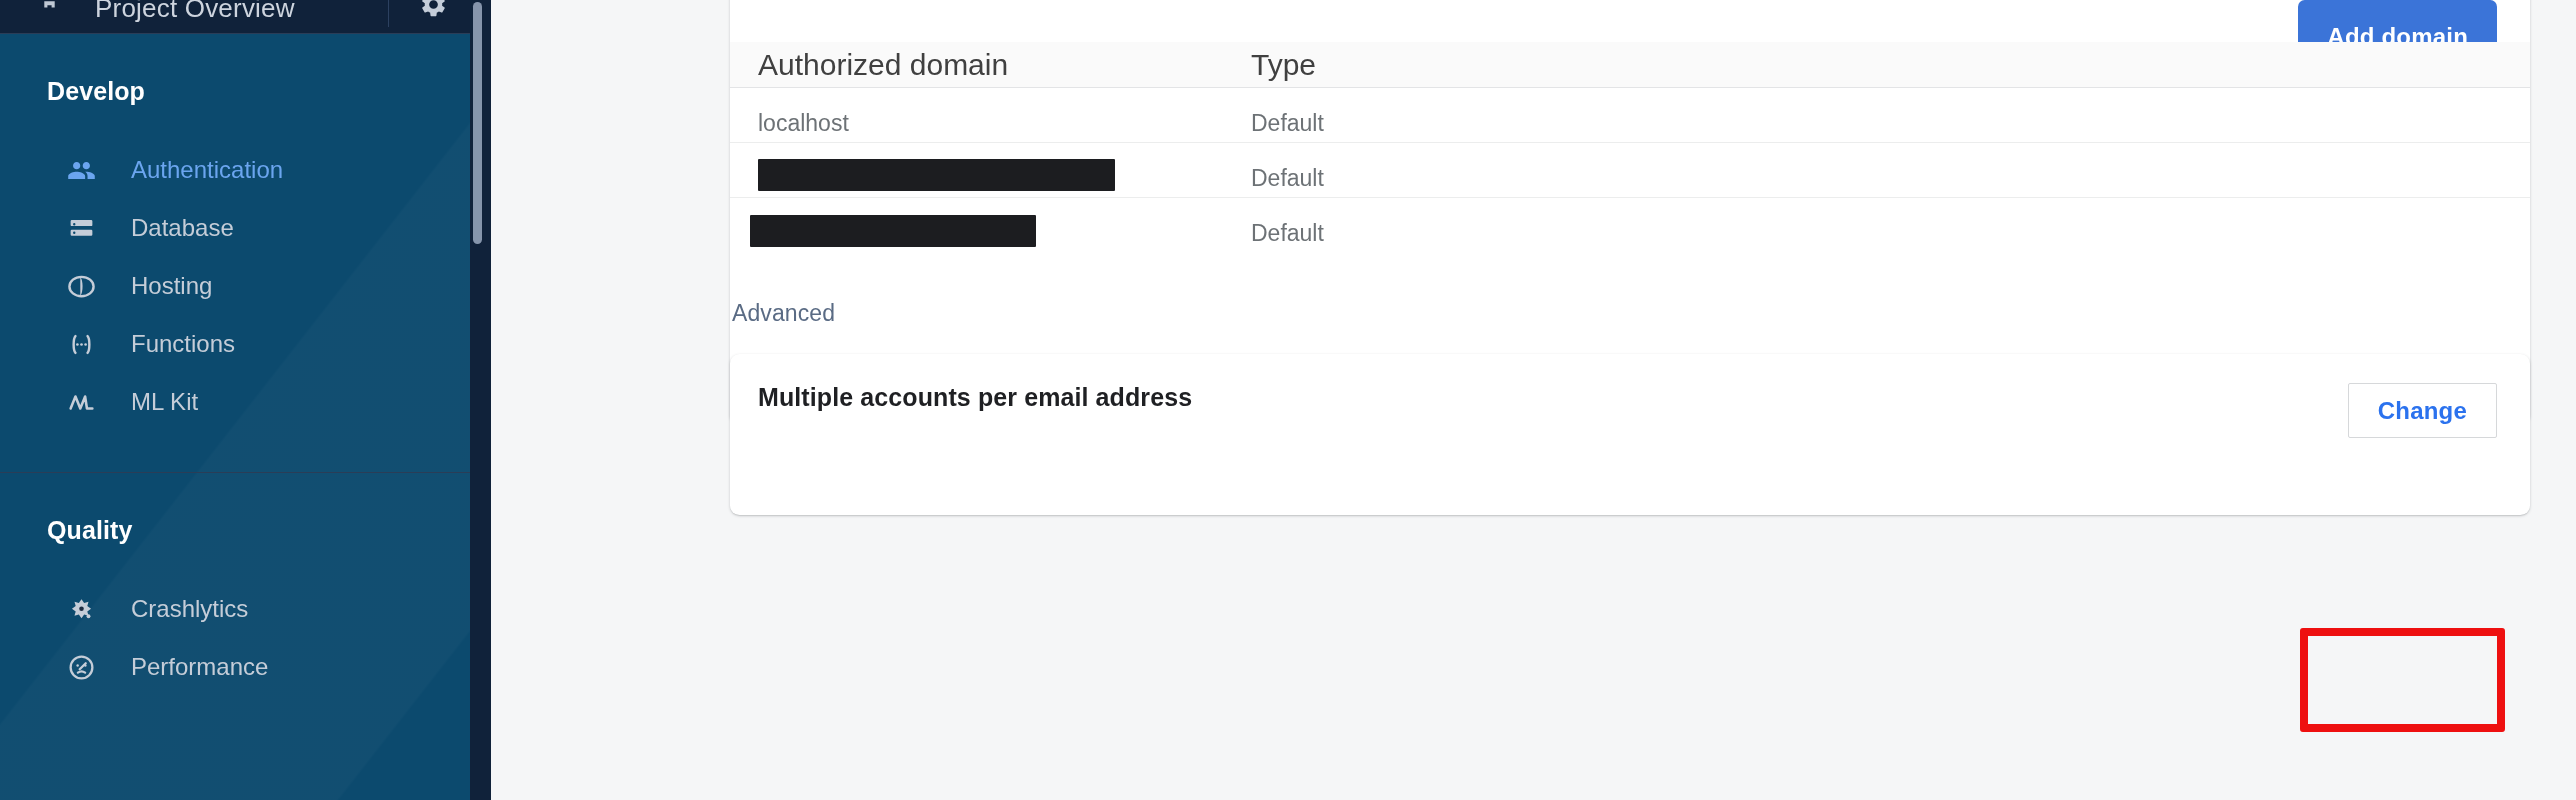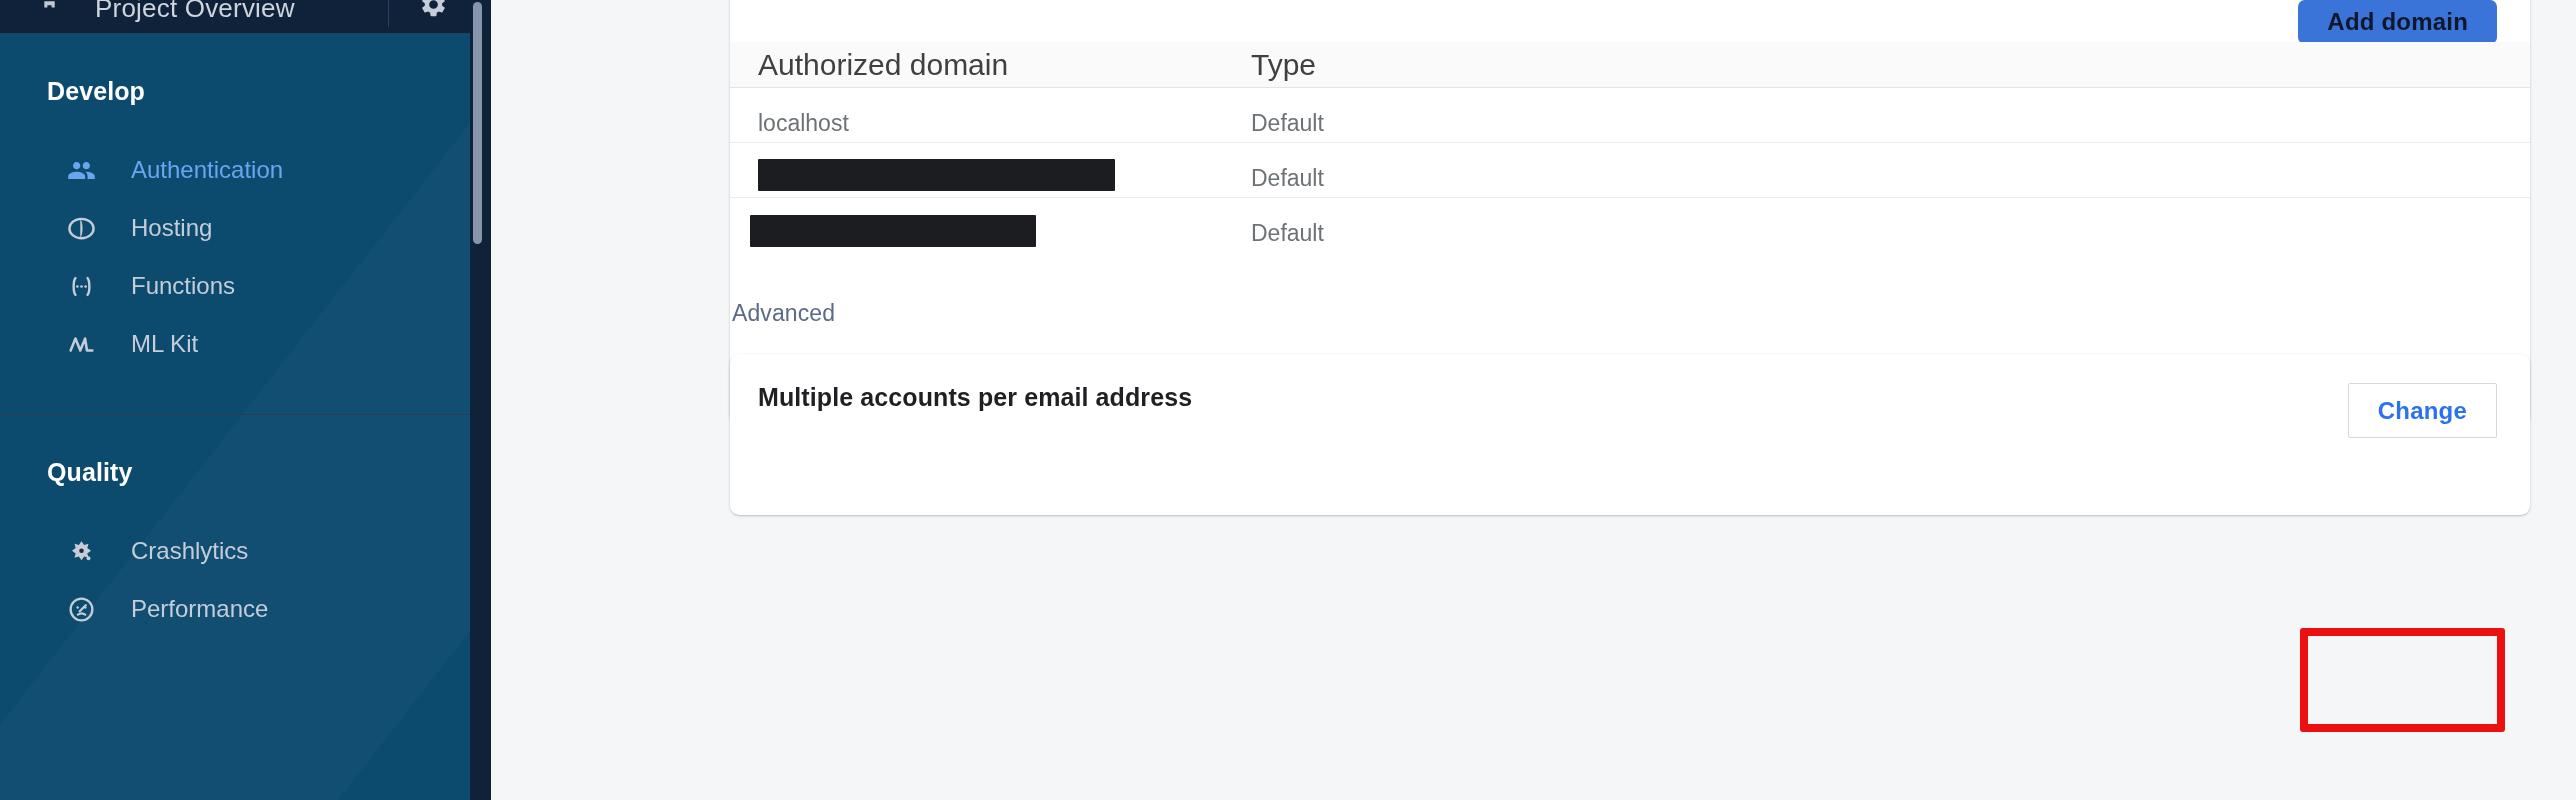--- a/index.html
+++ b/index.html
@@ -160,28 +160,28 @@
     width: 1800px;
     height: 524px;
   }
   .add-domain-wrap {
     position: absolute;
     right: 33px;
     top: 100px;
   }
   .btn-primary {
     background: #3b74d8;
-    color: #0f172a;
+    color: #ffffff;
     border: none;
     border-radius: 6.7px;
     font-family: "Liberation Sans", sans-serif;
     font-size: 24px;
     font-weight: 600;
     letter-spacing: 0.2px;
-    padding: 8px 29px;
+    padding: 23px 29px;
     cursor: pointer;
     white-space: nowrap;
   }
 
   .tbl { position: absolute; left: 0; top: 142px; width: 100%; }
   .tbl-head {
     display: flex;
     align-items: center;
     height: 46px;
     padding: 0 0 0 28px;
@@ -330,20 +330,28 @@
 
         <div class="sb-item active">
           <span class="sb-ico">
             <svg width="29" height="29" viewBox="0 0 24 24" fill="currentColor" aria-hidden="true">
               <path d="M16 11c1.66 0 2.99-1.34 2.99-3S17.66 5 16 5s-3 1.34-3 3 1.34 3 3 3zm-8 0c1.66 0 2.99-1.34 2.99-3S9.66 5 8 5 5 6.34 5 8s1.34 3 3 3zm0 2c-2.33 0-7 1.17-7 3.5V19h14v-2.5c0-2.33-4.67-3.5-7-3.5zm8 0c-.29 0-.62.02-.97.05 1.16.84 1.97 1.97 1.97 3.45V19h6v-2.5c0-2.33-4.67-3.5-7-3.5z"></path>
             </svg>
           </span>
           <span class="sb-label">Authentication</span>
         </div>
 
+        <div class="sb-item">
+          <span class="sb-ico">
+            <svg width="29" height="29" viewBox="0 0 24 24" fill="currentColor" aria-hidden="true">
+              <path d="M4 5h16a1 1 0 0 1 1 1v3a1 1 0 0 1-1 1H4a1 1 0 0 1-1-1V6a1 1 0 0 1 1-1zm2 2.5a1 1 0 1 0 0 2 1 1 0 0 0 0-2zM4 13h16a1 1 0 0 1 1 1v3a1 1 0 0 1-1 1H4a1 1 0 0 1-1-1v-3a1 1 0 0 1 1-1zm2 1.5a1 1 0 1 0 0 2 1 1 0 0 0 0-2z"></path>
+            </svg>
+          </span>
+          <span class="sb-label">Database</span>
+        </div>
 
 
         <div class="sb-item">
           <span class="sb-ico">
             <svg width="29" height="29" viewBox="0 0 24 24" fill="none" stroke="currentColor" stroke-width="2" aria-hidden="true">
               <ellipse cx="12" cy="12" rx="10" ry="8"></ellipse>
               <path d="M12 4c2.5 3 2.5 13 0 16" fill="currentColor" stroke="none" transform="translate(-1,0)"></path>
             </svg>
           </span>
           <span class="sb-label">Hosting</span>

